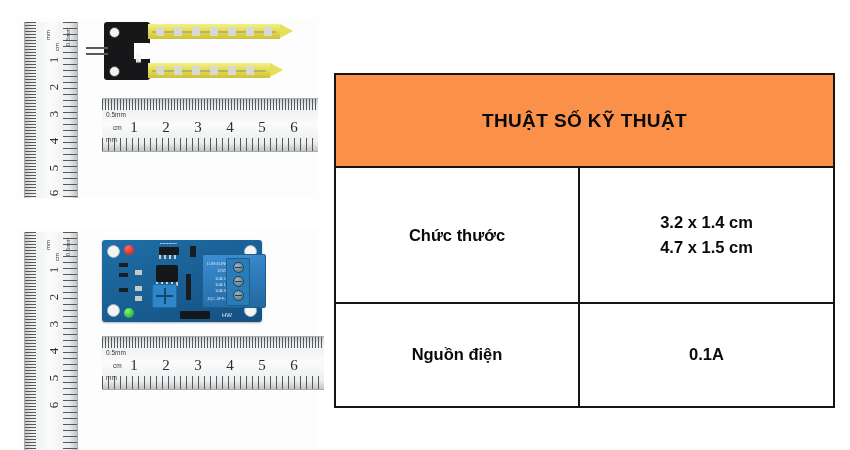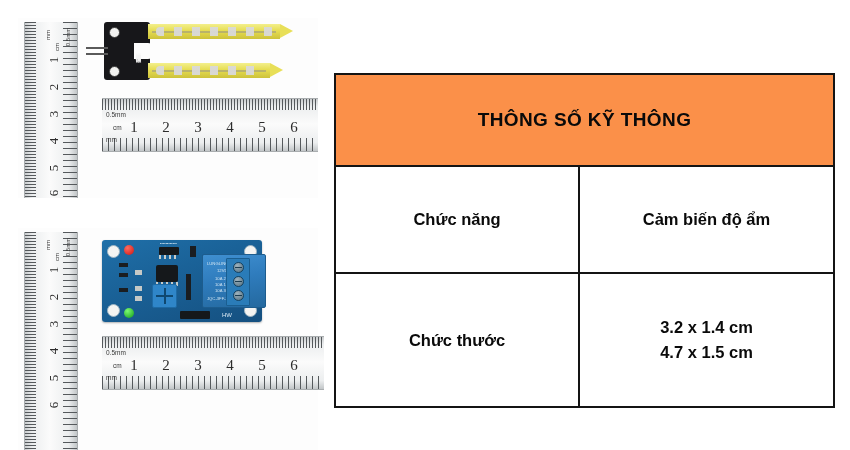--- a/index.html
+++ b/index.html
@@ -238,29 +238,29 @@
       <div class="rh-num" style="left:88px;">3</div>
       <div class="rh-num" style="left:120px;">4</div>
       <div class="rh-num" style="left:152px;">5</div>
       <div class="rh-num" style="left:184px;">6</div>
     </div>
   </div>
 
   <table class="spec-table">
     <tbody>
         <tr>
-      <td class="hdr-cell" colspan="2">THÔNG SỐ KỸ THÔNG</td>
-    </tr>
-    <tr class="r1">
-      <td class="lab-cell">Chức năng</td>
-      <td class="val-cell">Cảm biến độ ẩm</td>
+      <td class="hdr-cell" colspan="2">THUẬT SỐ KỸ THUẬT</td>
     </tr>
     <tr class="r2">
       <td class="lab-cell">Chức thước</td>
       <td class="val-cell two-line">
         <div>3.2 x 1.4 cm</div>
         <div>4.7 x 1.5 cm</div>
       </td>
     </tr>
+    <tr class="r4">
+      <td class="lab-cell">Nguồn điện</td>
+      <td class="val-cell">0.1A</td>
+    </tr>
   </tbody>
     </table>
 
 </div>
 
 </body></html>

